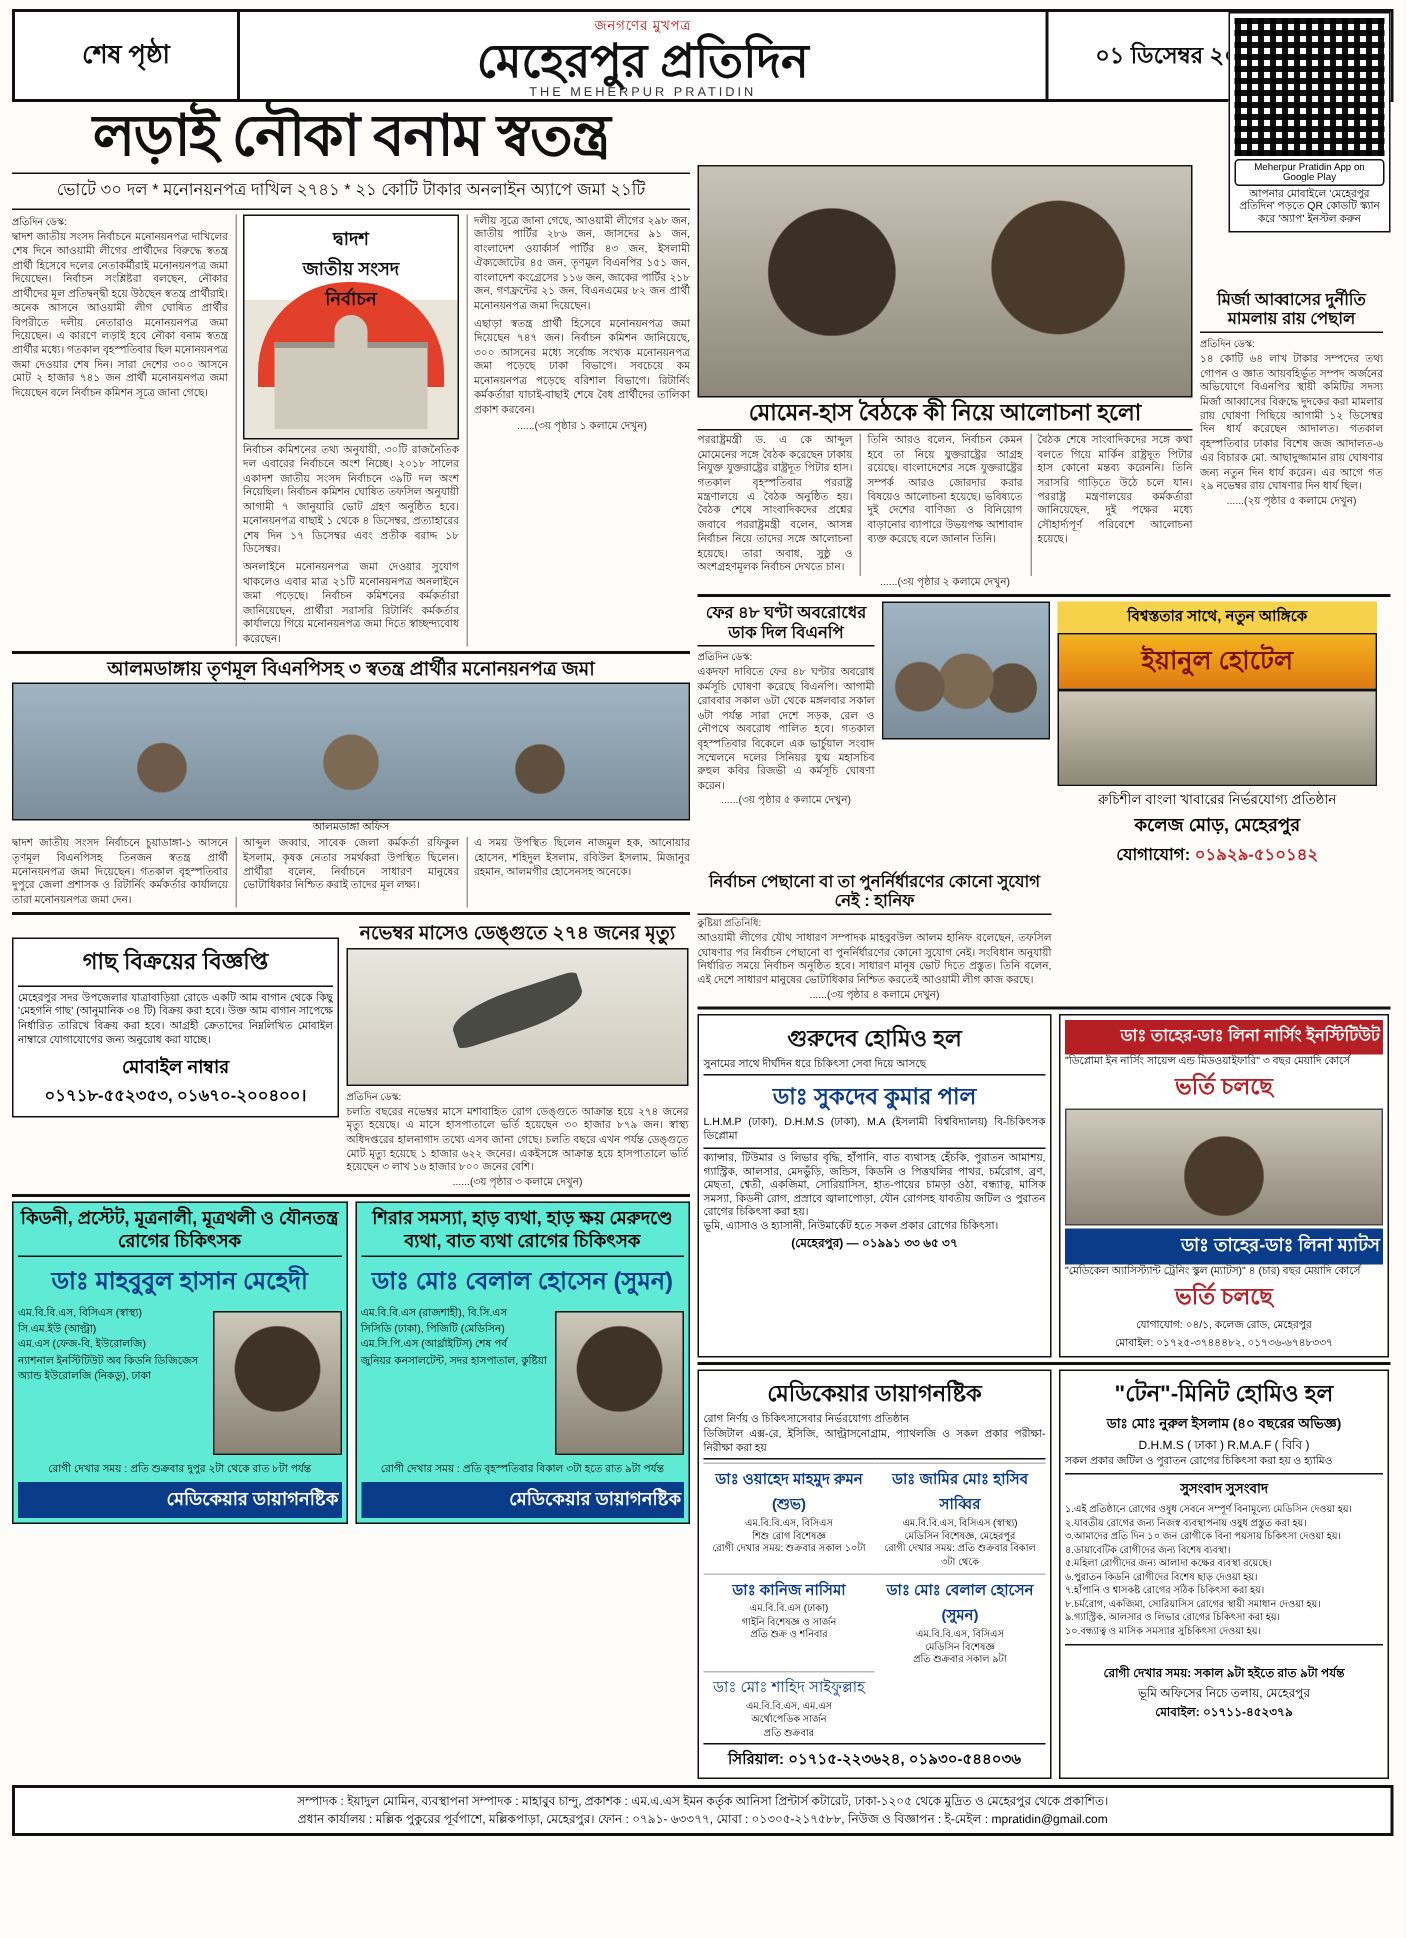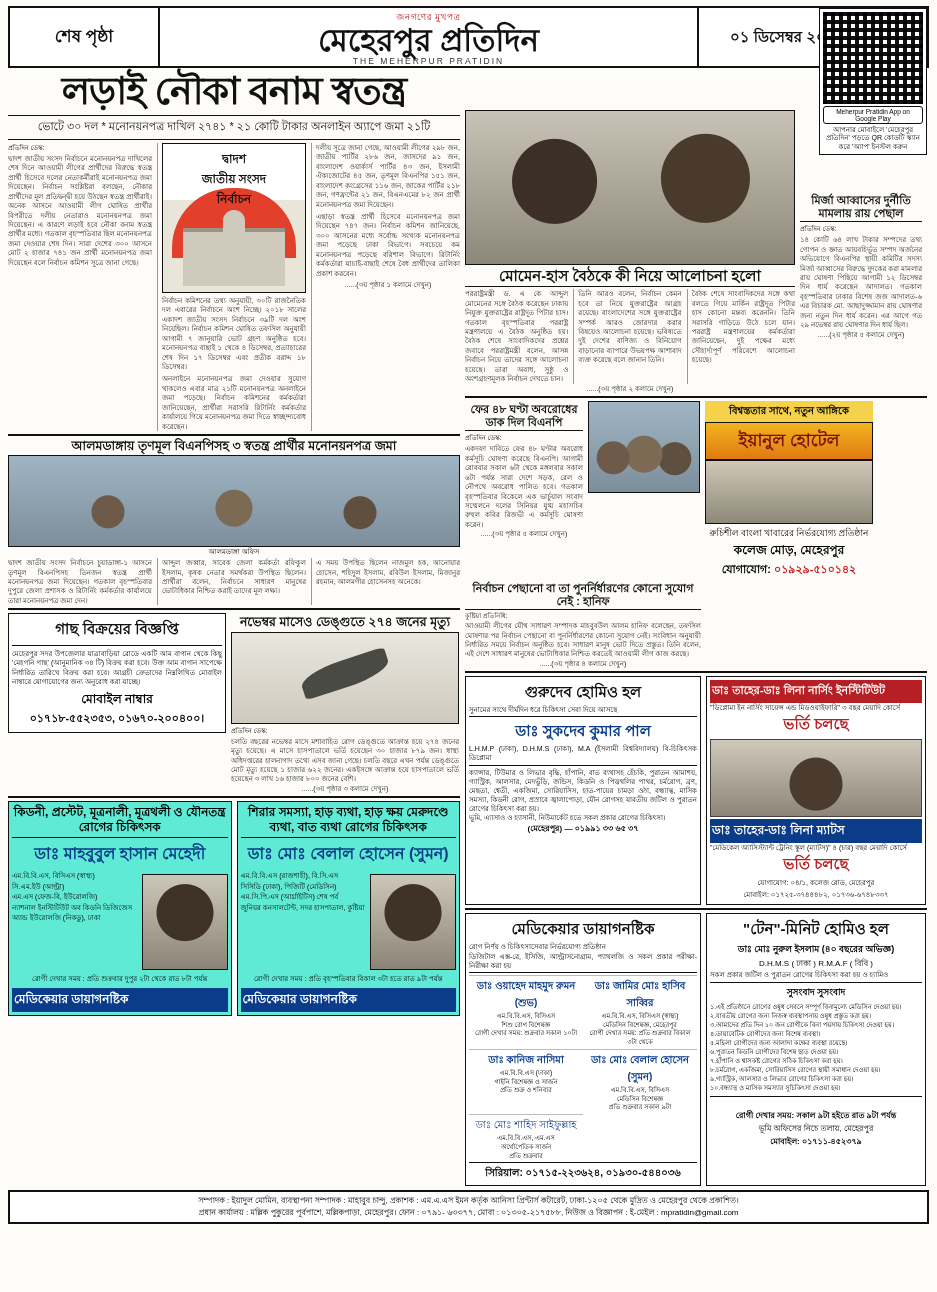--- a/index.html
+++ b/index.html
@@ -112,21 +112,21 @@
       radial-gradient(circle at 27% 46%, #3b2f26 0 42px, transparent 43px),
       radial-gradient(circle at 73% 44%, #4a3a2c 0 44px, transparent 45px),
       linear-gradient(#c8c3b6,#8e887a);
   }
   .cap { font-size:7px; text-align:center; padding:1px 2px; line-height:1.25; }
   .art-head { font-size:15px; font-weight:bold; text-align:center; line-height:1.15; color:#111; margin:2px 0; }
   .art-head.sm { font-size:12.5px; }
   .art-head.xs { font-size:11px; }
 
   
-  .ad { border:1px solid #111; margin-top:0; padding:3px; background:#fff; }
+  .ad { border:1px solid #111; margin-top:12px; padding:3px; background:#fff; }
   .ad-title { font-size:15px; font-weight:bold; text-align:center; color:#111; }
   .ad-yellow { background:#f6d24b; text-align:center; font-size:13px; font-weight:bold; padding:2px; }
   .doc-photo {
     width:100%; height:78px; border:1px solid #444; margin:2px 0;
     background: radial-gradient(circle at 50% 58%, #4a3b2e 0 26px, transparent 27px), linear-gradient(#cfc9bb,#8d8678);
   }
   .mosquito {
     width:100%; height:92px; border:1px solid #111;
     background: linear-gradient(#e8e6de,#cfcabe);
     position:relative; overflow:hidden;
@@ -143,21 +143,21 @@
     background: linear-gradient(#f3b41f,#e07a12); color:#7b1111;
     text-align:center; font-size:17px; font-weight:bold; padding:4px 0;
     border:1px solid #111;
   }
   .phone-red { color:#c32025; font-weight:bold; }
   .smallcap { font-size:7px; line-height:1.3; text-align:justify; }
   .twocolads { display:flex; gap:5px; }
   .twocolads > div { flex:1; }
   .dr-card { border:1px solid #111; background:#5eead4; padding:3px; }
   .dr-title { font-size:14px; font-weight:bold; text-align:center; color:#0b3c8a; }
-  .dr-band { background:#0b3c8a; color:#fff; font-size:12px; font-weight:bold; text-align:left; padding:2px; }
+  .dr-band { background:#0b3c8a; color:#fff; font-size:12px; font-weight:bold; text-align:right; padding:2px; }
   .dr-band.red { background:#b61f24; }
   .dr-photo { width:86px; height:96px; border:1px solid #111; margin:3px auto; background: radial-gradient(circle at 50% 40%, #3f3226 0 28px, transparent 29px), linear-gradient(#cdc7ba,#8b8476); }
   .tick { font-size:6.5px; line-height:1.4; text-align:justify; }
 </style>
 </head>
 <body>
 
 <div class="page">
 
   <div class="masthead">
@@ -313,21 +313,21 @@
           <div class="thin" style="margin:2px 0"></div>
           <div style="font-size:6.5px">প্রতিদিন ডেস্ক:</div>
           <div class="bn">একদফা দাবিতে ফের ৪৮ ঘণ্টার অবরোধ কর্মসূচি ঘোষণা করেছে বিএনপি। আগামী রোববার সকাল ৬টা থেকে মঙ্গলবার সকাল ৬টা পর্যন্ত সারা দেশে সড়ক, রেল ও নৌপথে অবরোধ পালিত হবে। গতকাল বৃহস্পতিবার বিকেলে এক ভার্চুয়াল সংবাদ সম্মেলনে দলের সিনিয়র যুগ্ম মহাসচিব রুহুল কবির রিজভী এ কর্মসূচি ঘোষণা করেন।</div>
           <div class="bn center">......(৩য় পৃষ্ঠার ৫ কলামে দেখুন)</div>
         </div>
 
         <div style="width:112px">
           <div class="photo people" style="height:92px"></div>
         </div>
 
-        <div style="width:168px">
+        <div style="width:213px">
           <div class="ad-yellow" style="font-size:10px">বিশ্বস্ততার সাথে, নতুন আঙ্গিকে</div>
           <div class="hotel-sign">ইয়ানুল হোটেল</div>
           <div class="photo" style="height:64px;background:linear-gradient(#cfc8b8,#8e8878)"></div>
           <div class="center" style="font-size:9px;margin-top:2px">রুচিশীল বাংলা খাবারের নির্ভরযোগ্য প্রতিষ্ঠান</div>
           <div class="center" style="font-size:12px;font-weight:bold">কলেজ মোড়, মেহেরপুর</div>
           <div class="center" style="font-size:11px;font-weight:bold">
             <span>যোগাযোগ:</span>
             <span class="phone-red">০১৯২৯-৫১০১৪২</span>
           </div>
         </div>

